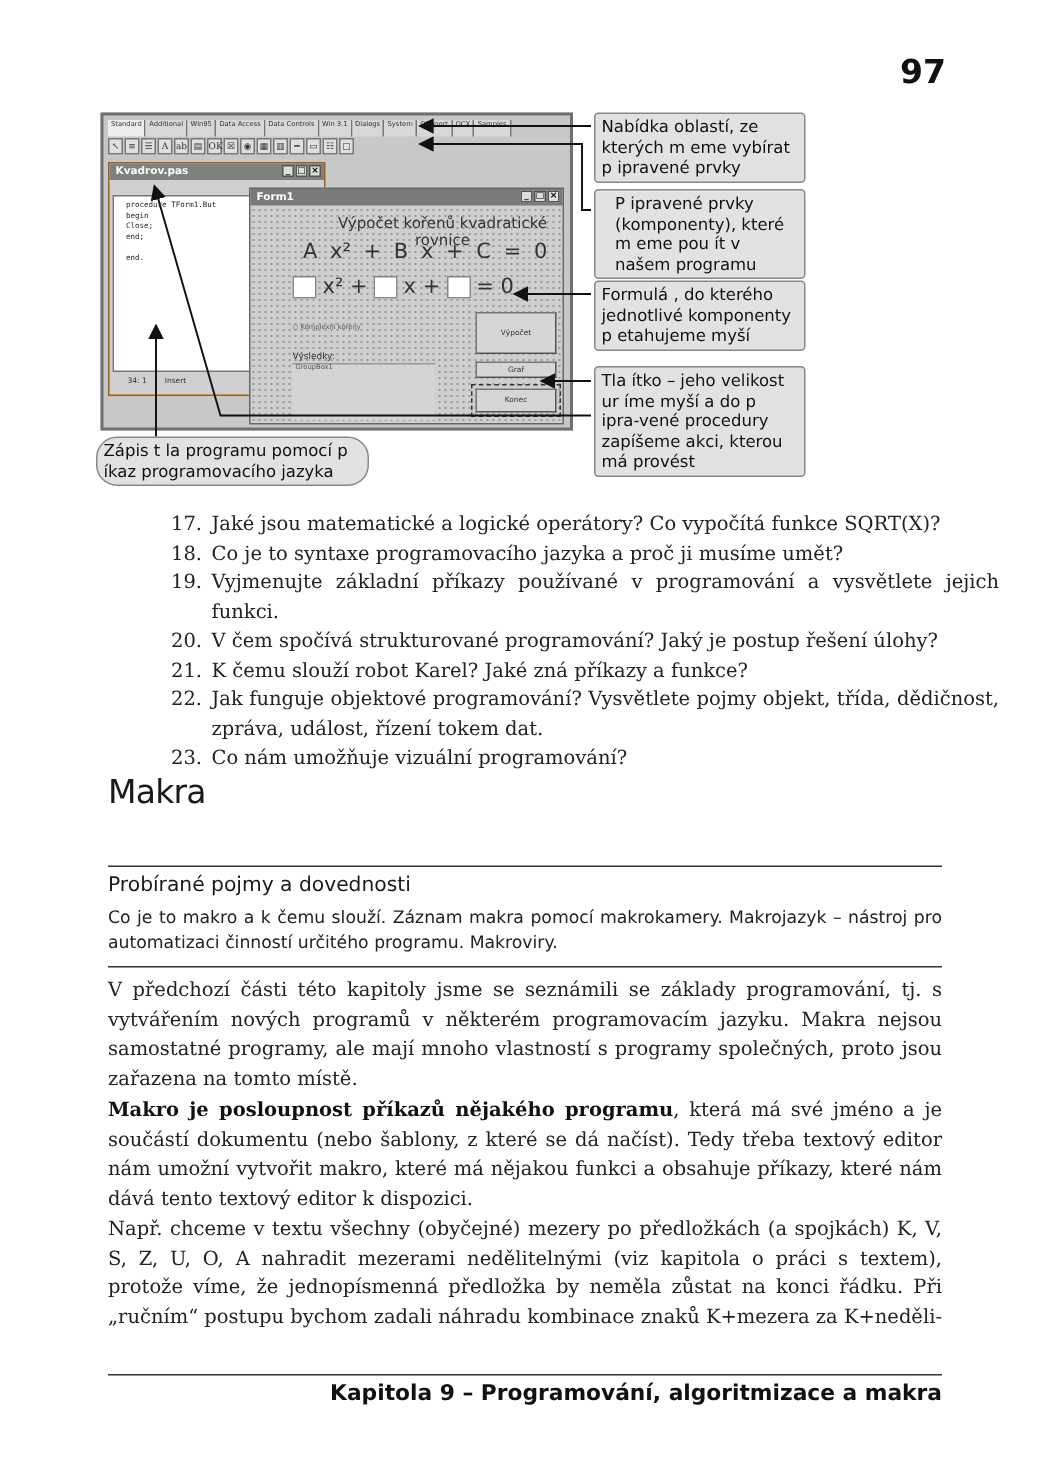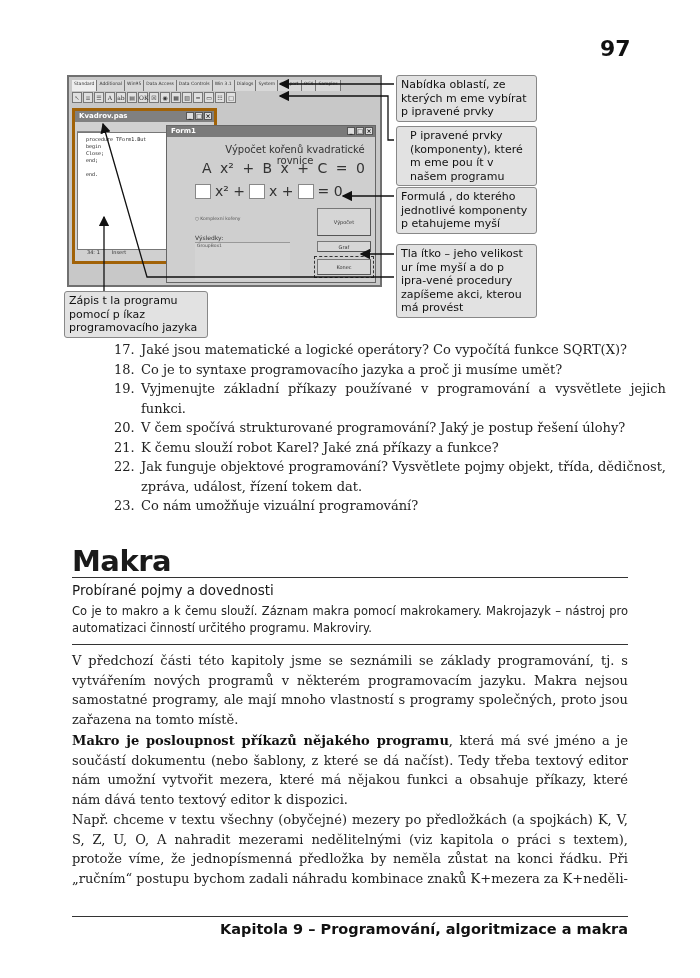--- a/index.html
+++ b/index.html
@@ -10,21 +10,21 @@
 
   
   .figure { position: absolute; left: 60px; top: 70px; width: 490px; height: 260px; }
   .ide { position: absolute; left: 7px; top: 5px; width: 315px; height: 212px; background: #c8c8c8; border: 2px solid #707070; }
   .palette-tabs { position: absolute; left: 3px; top: 3px; height: 11px; width: 318px; display: flex; font-family: "DejaVu Sans", sans-serif; font-size: 4.5px; color: #333; }
   .palette-tabs span { padding: 1px 2px; border-right: 1px solid #777; background: #d8d8d8; white-space: nowrap; }
   .palette-tabs span.active { background: #eee; }
   .palette-icons { position: absolute; left: 3px; top: 15px; height: 12px; display: flex; gap: 1px; }
   .palette-icons i { display: block; width: 10px; height: 11px; border: 1px solid #777; background: #e0e0e0; font-style: normal; font-size: 6px; line-height: 9px; text-align: center; color: #333; }
 
-  .editor { position: absolute; left: 3px; top: 31px; width: 145px; height: 156px; background: #d0d0d0; border: 3px solid #a16207; }
+  .editor { position: absolute; left: 3px; top: 31px; width: 145px; height: 156px; background: #d0d0d0; border: 1px solid #a16207; }
   .win-title { height: 11px; background: #808080; color: #fff; font-family: "DejaVu Sans", sans-serif; font-size: 7px; font-weight: bold; padding-left: 4px; line-height: 11px; position: relative; }
   .win-btns { position: absolute; right: 2px; top: 1px; display: flex; gap: 1px; }
   .win-btns b { width: 8px; height: 8px; background: #ddd; border: 1px solid #555; display: block; font-size: 6px; line-height: 6px; color: #000; text-align: center; }
   .editor-tab { font-family: "DejaVu Sans", sans-serif; font-size: 4.5px; background: #eee; display: inline-block; padding: 1px 3px; margin: 1px 2px; border: 1px solid #888; }
   .code { position: absolute; left: 2px; top: 21px; right: 2px; height: 118px; background: #fff; border: 1px solid #777; font-family: "DejaVu Sans Mono", monospace; font-size: 5px; line-height: 7px; padding: 3px 8px; color: #222; white-space: pre; }
   .editor-status { position: absolute; left: 2px; bottom: 2px; right: 2px; height: 10px; font-family: "DejaVu Sans", sans-serif; font-size: 5px; display: flex; gap: 12px; padding-left: 10px; color: #333; }
 
   .form1 { position: absolute; left: 97px; top: 48px; width: 210px; height: 158px; background: #cfcfcf; border: 1px solid #666;
     background-image: radial-gradient(#999 0.6px, transparent 0.7px); background-size: 4px 4px; }
   .form1 .win-title { background: #7a7a7a; }
@@ -41,21 +41,21 @@
   .callout { position: absolute; background: #e2e2e2; border: 1px solid #888; border-radius: 3px; font-family: "DejaVu Sans", sans-serif; font-size: 11px; line-height: 13.5px; color: #111; padding: 2px 4px; }
   .arrows { position: absolute; left: 0; top: 0; width: 490px; height: 260px; }
 
   
   .questions { position: absolute; left: 74px; top: 340px; width: 552px; font-size: 13px; line-height: 19.5px; color: #222; margin-left: 40px; }
   .q { display: flex; }
   .q .num { width: 27px; flex: none; }
   .q .txt { flex: 1; text-align: justify; }
 
   
-  .section-title { position: absolute; left: 72px; top: 544px; font-family: "DejaVu Sans", sans-serif; font-weight: 700; font-size: 29px; letter-spacing: -0.5px; color: #1a1a1a; }
+  .section-title { position: absolute; left: 72px; top: 516px; font-family: "DejaVu Sans", sans-serif; font-weight: 400; font-size: 22px; letter-spacing: -0.5px; color: #1a1a1a; }
   .rule { position: absolute; left: 72px; width: 556px; height: 1px; background: #333; }
   .box-title { position: absolute; left: 72px; top: 582px; font-family: "DejaVu Sans", sans-serif; font-weight: normal; font-size: 13.5px; color: #1a1a1a; }
   .box-text { position: absolute; left: 72px; top: 603px; width: 556px; font-family: "DejaVu Sans", sans-serif; font-size: 11.5px; line-height: 17px; text-align: justify; color: #222; }
 
   .body-text { position: absolute; left: 72px; width: 556px; font-size: 13px; line-height: 19.5px; text-align: justify; color: #222; }
   .body-text b { font-weight: bold; color: #111; }
 
   .footer { position: absolute; right: 72px; top: 921px; font-family: "DejaVu Sans", sans-serif; font-weight: bold; font-size: 14.5px; color: #111; }
 </style>
 </head>
@@ -159,21 +159,21 @@
       <line x1="334" y1="184" x2="301" y2="184" marker-end="url(#ah)"></line>
       <polyline points="334,207 87,207 43,54" marker-end="url(#ah)"></polyline>
       <line x1="44" y1="221" x2="44" y2="147" marker-end="url(#ah)"></line>
     </g>
   </svg>
 
   <div class="callout" style="left:336px;top:5px;width:141px;">Nabídka oblastí, ze kterých m eme vybírat p ipravené prvky</div>
   <div class="callout" style="left:336px;top:56px;width:141px;padding-left:13px;">P ipravené prvky (komponenty), které m eme pou ít v našem programu</div>
   <div class="callout" style="left:336px;top:117px;width:141px;">Formulá , do kterého jednotlivé komponenty p etahujeme myší</div>
   <div class="callout" style="left:336px;top:174px;width:141px;">Tla ítko – jeho velikost ur íme myší a do p ipra-vené procedury zapíšeme akci, kterou má provést</div>
-  <div class="callout" style="left:4px;top:221px;width:144px;">Zápis t la programu pomocí p íkaz programovacího jazyka</div>
+  <div class="callout" style="left:4px;top:221px;width:182px;border-radius:14px;">Zápis t la programu pomocí p íkaz programovacího jazyka</div>
 </div>
 
 <div class="questions">
   <div class="q">
       <span class="num">17.</span>
       <span class="txt">Jaké jsou matematické a logické operátory? Co vypočítá funkce SQRT(X)?</span>
     </div>
   <div class="q">
       <span class="num">18.</span>
       <span class="txt">Co je to syntaxe programovacího jazyka a proč ji musíme umět?</span>
@@ -200,17 +200,17 @@
     </div>
 </div>
 
 <div class="section-title">Makra</div>
 <div class="rule" style="top:577px;"></div>
 <div class="box-title">Probírané pojmy a dovednosti</div>
 <div class="box-text">Co je to makro a k čemu slouží. Záznam makra pomocí makrokamery. Makrojazyk – nástroj pro automatizaci činností určitého programu. Makroviry.</div>
 <div class="rule" style="top:644px;"></div>
 
 <p class="body-text" style="top:651px;"><span>V předchozí části této kapitoly jsme se seznámili se základy programování, tj. s vytvářením nových programů v některém programovacím jazyku. Makra nejsou samostatné programy, ale mají mnoho vlastností s programy společných, proto jsou zařazena na tomto místě.</span></p>
-<p class="body-text" style="top:731px;"><b>Makro je posloupnost příkazů nějakého programu</b><span>, která má své jméno a je součástí dokumentu (nebo šablony, z které se dá načíst). Tedy třeba textový editor nám umožní vytvořit mezera, které má nějakou funkci a obsahuje příkazy, které nám dává tento textový editor k dispozici.</span></p>
+<p class="body-text" style="top:731px;"><b>Makro je posloupnost příkazů nějakého programu</b><span>, která má své jméno a je součástí dokumentu (nebo šablony, z které se dá načíst). Tedy třeba textový editor nám umožní vytvořit makro, které má nějakou funkci a obsahuje příkazy, které nám dává tento textový editor k dispozici.</span></p>
 <p class="body-text" style="top:810px;"><span>Např. chceme v textu všechny (obyčejné) mezery po předložkách (a spojkách) K, V, S, Z, U, O, A nahradit mezerami nedělitelnými (viz kapitola o práci s textem), protože víme, že jednopísmenná předložka by neměla zůstat na konci řádku. Při „ručním“ postupu bychom zadali náhradu kombinace znaků K+mezera za K+neděli-</span></p>
 
 <div class="rule" style="top:916px;"></div>
 <div class="footer">Kapitola 9 – Programování, algoritmizace a makra</div>
 
 </body></html>

